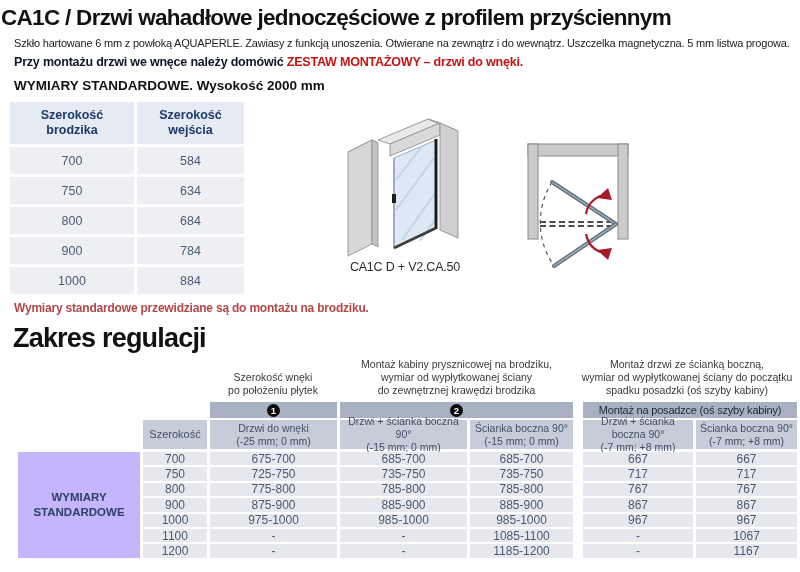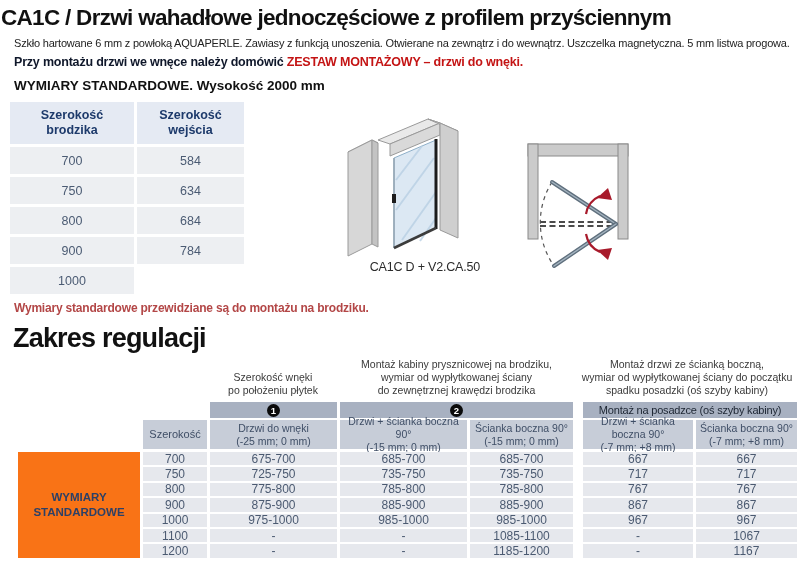--- a/index.html
+++ b/index.html
@@ -24,21 +24,21 @@
     height:42px; background:#e5eaf3; color:#1d3a6b; font-size:12.5px; font-weight:bold;
     display:flex; align-items:center; justify-content:center; text-align:center;
     line-height:15px; white-space:pre-line;
   }
   .std-cell {
     height:27px; background:#edeff2; color:#4b5b73; font-size:12.5px;
     display:flex; align-items:center; justify-content:center;
   }
   .red-note { left:14px; top:301px; font-size:12px; font-weight:bold; color:#b34747; letter-spacing:-0.2px; }
 
-  .iso-caption { left:330px; top:260px; width:150px; text-align:right; font-size:12.5px; color:#2b2b2b; letter-spacing:-0.2px; }
+  .iso-caption { left:330px; top:260px; width:150px; text-align:center; font-size:12.5px; color:#2b2b2b; letter-spacing:-0.2px; }
 
   .section-heading { left:13px; top:323px; font-size:27px; font-weight:bold; letter-spacing:-0.8px; color:#111; }
 
   
   .grp-desc { font-size:10.5px; line-height:13px; color:#3a3a3a; text-align:center; white-space:pre-line; }
   .band {
     top:402px; height:16px; background:#a8b1c1;
     display:flex; align-items:center; justify-content:center;
   }
   .badge {
@@ -50,21 +50,21 @@
     top:420px; height:29px; background:#c7cdd8; color:#3f4e66;
     font-size:10.5px; line-height:13px; text-align:center; white-space:pre-line;
     display:flex; align-items:center; justify-content:center;
   }
   .data-col { top:452px; display:flex; flex-direction:column; gap:2px; }
   .data-cell {
     height:13.4px; background:#e6e8ed; color:#4b5a71; font-size:12px;
     display:flex; align-items:center; justify-content:center;
   }
   .row-label {
-    left:18px; top:452px; width:122px; height:106px; background:#f97316;
+    left:18px; top:452px; width:122px; height:106px; background:#c4b5fd;
     color:#2d4066; font-size:11.5px; font-weight:600; line-height:15px; text-align:center;
     display:flex; align-items:center; justify-content:center; white-space:pre-line;
   }
 </style>
 </head>
 <body>
 
 <div class="page">
 
   <div class="abs title">CA1C / Drzwi wahadłowe jednoczęściowe z profilem przyściennym</div>
@@ -83,20 +83,21 @@
     <div class="std-cell">900</div>
     <div class="std-cell">1000</div>
   </div>
   <div class="abs std-col" style="left:137px; top:102px; width:107px;">
     <div class="std-head">Szerokość
 wejścia</div>
     <div class="std-cell">584</div>
     <div class="std-cell">634</div>
     <div class="std-cell">684</div>
     <div class="std-cell">784</div>
+    <div class="std-cell">884</div>
   </div>
   <div class="abs red-note">Wymiary standardowe przewidziane są do montażu na brodziku.</div>
 
   <svg class="abs" style="left:342px; top:110px;" width="128" height="148" viewBox="0 0 128 148">
 
     <g>
       <polygon points="6,42 30,30 36,33 12,45" fill="#ececec" stroke="#9a9a9a" stroke-width="1"></polygon>
       <polygon points="6,42 30,30 30,134 6,146" fill="#d7d7d7" stroke="#9a9a9a" stroke-width="1"></polygon>
       <polygon points="30,30 36,33 36,137 30,134" fill="#c3c3c3" stroke="#9a9a9a" stroke-width="1"></polygon>
     </g>

